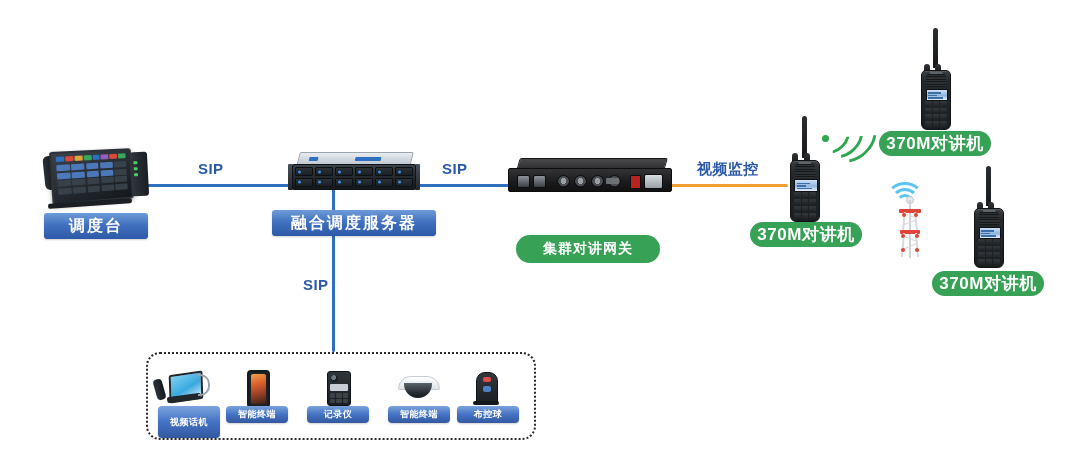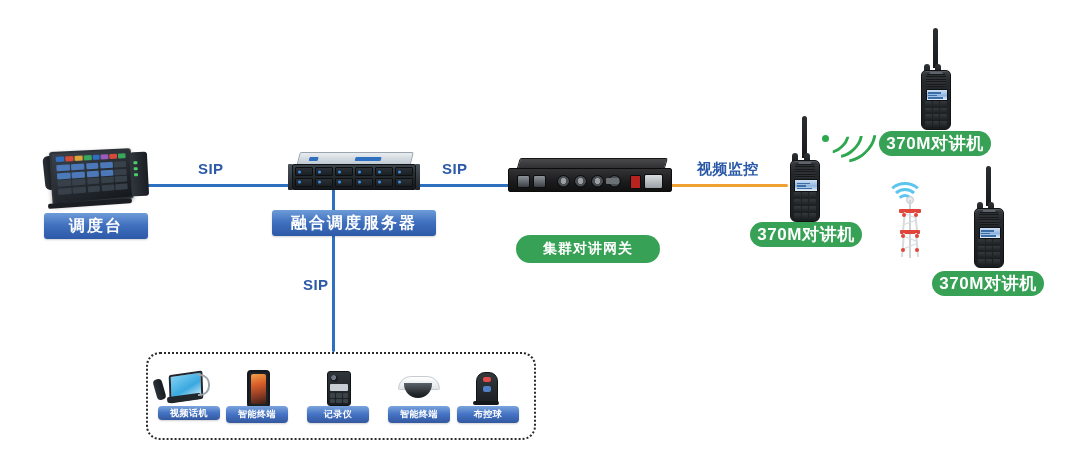--- a/index.html
+++ b/index.html
@@ -463,21 +463,21 @@
   <div class="pill sm" style="left:932px;top:271px;width:112px;height:25px;">370M对讲机</div>
 
   <div class="group-box" style="left:146px;top:352px;width:386px;height:84px;"></div>
 
   <div class="dev vphone" style="left:155px;top:370px;width:58px;height:34px;">
     <span class="hs"></span>
       <span class="scr"></span>
       <span class="base"></span>
       <span class="cord"></span>
   </div>
-  <div class="plate small" style="left:158px;top:406px;width:62px;height:14px;">视频话机</div>
+  <div class="plate small" style="left:158px;top:406px;width:62px;height:32px;">视频话机</div>
 
   <div class="dev sphone" style="left:239px;top:370px;width:36px;height:34px;">
     <span class="b">
         <i></i>
       </span>
   </div>
   <div class="plate small" style="left:226px;top:406px;width:62px;height:17px;">智能终端</div>
 
   <div class="dev bcam" style="left:320px;top:370px;width:36px;height:34px;">
     <span class="b">

